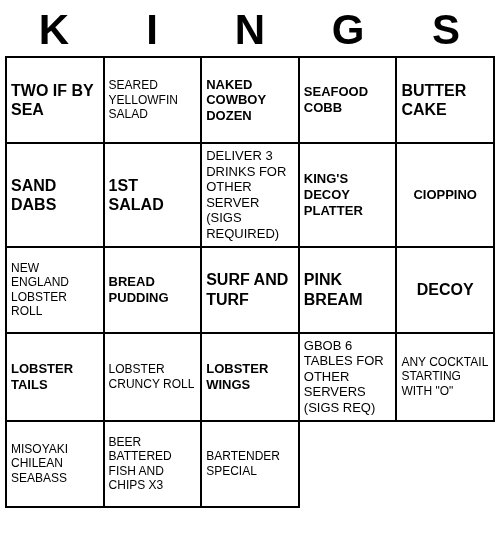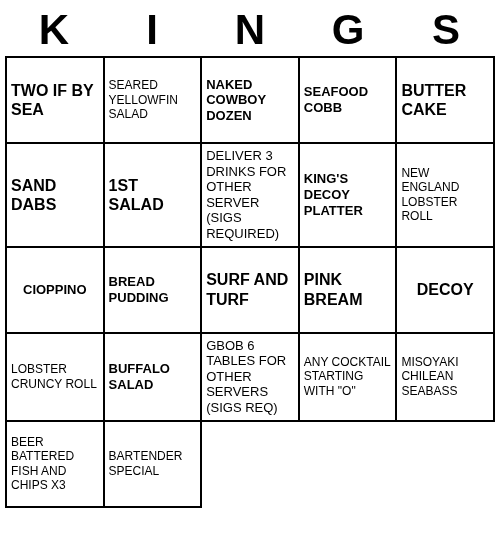--- a/index.html
+++ b/index.html
@@ -89,42 +89,45 @@
       <div class="bingo-cell">
         <span class="large-text">1ST SALAD</span>
       </div>
       <div class="bingo-cell">
         <span class="xsmall-text">DELIVER 3 DRINKS FOR OTHER SERVER (SIGS REQUIRED)</span>
       </div>
       <div class="bingo-cell">
         <span class="medium-text">KING'S DECOY PLATTER</span>
       </div>
       <div class="bingo-cell">
-        <span class="small-text">NEW ENGLAND LOBSTER ROLL</span>
+        <span class="medium-text">CIOPPINO</span>
       </div>
       <div class="bingo-cell">
-        <span class="medium-text">CIOPPINO</span>
+        <span class="small-text">NEW ENGLAND LOBSTER ROLL</span>
       </div>
       <div class="bingo-cell">
         <span class="medium-text">BREAD PUDDING</span>
       </div>
       <div class="bingo-cell">
         <span class="large-text">SURF AND TURF</span>
       </div>
       <div class="bingo-cell">
         <span class="large-text">PINK BREAM</span>
       </div>
       <div class="bingo-cell">
         <span class="large-text">DECOY</span>
       </div>
       <div class="bingo-cell">
+        <span class="medium-text">LOBSTER TAILS</span>
+      </div>
+      <div class="bingo-cell">
         <span class="small-text">LOBSTER CRUNCY ROLL</span>
       </div>
       <div class="bingo-cell">
-        <span class="medium-text">BUFFALO SALAD</span>
+        <span class="medium-text">LOBSTER WINGS</span>
       </div>
       <div class="bingo-cell">
         <span class="xsmall-text">GBOB 6 TABLES FOR OTHER SERVERS (SIGS REQ)</span>
       </div>
       <div class="bingo-cell">
         <span class="small-text">ANY COCKTAIL STARTING WITH "O"</span>
       </div>
       <div class="bingo-cell">
         <span class="small-text">MISOYAKI CHILEAN SEABASS</span>
       </div>

